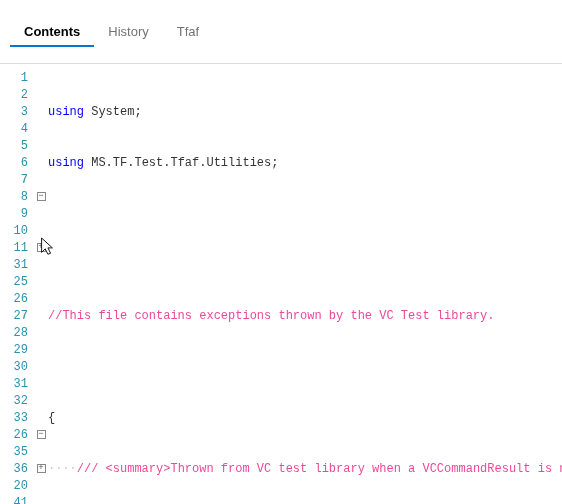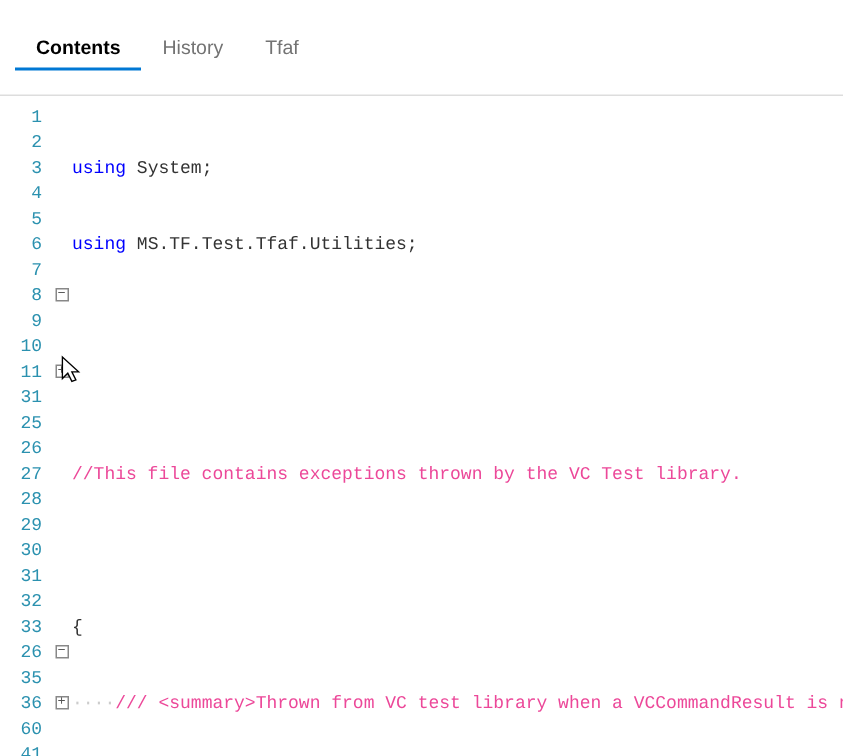--- a/index.html
+++ b/index.html
@@ -107,21 +107,21 @@
     <div class="line">27</div>
     <div class="line">28</div>
     <div class="line">29</div>
     <div class="line">30</div>
     <div class="line">31</div>
     <div class="line">32</div>
     <div class="line">33</div>
     <div class="line">26</div>
     <div class="line">35</div>
     <div class="line">36</div>
-    <div class="line">60</div>
+    <div class="line">20</div>
     <div class="line">41</div>
     <div class="line">68</div>
     <div class="line">43</div>
 
   </div>
 
   <div class="gutter-fold">
     <div class="line"></div>
       <div class="line"></div>
       <div class="line"></div>

